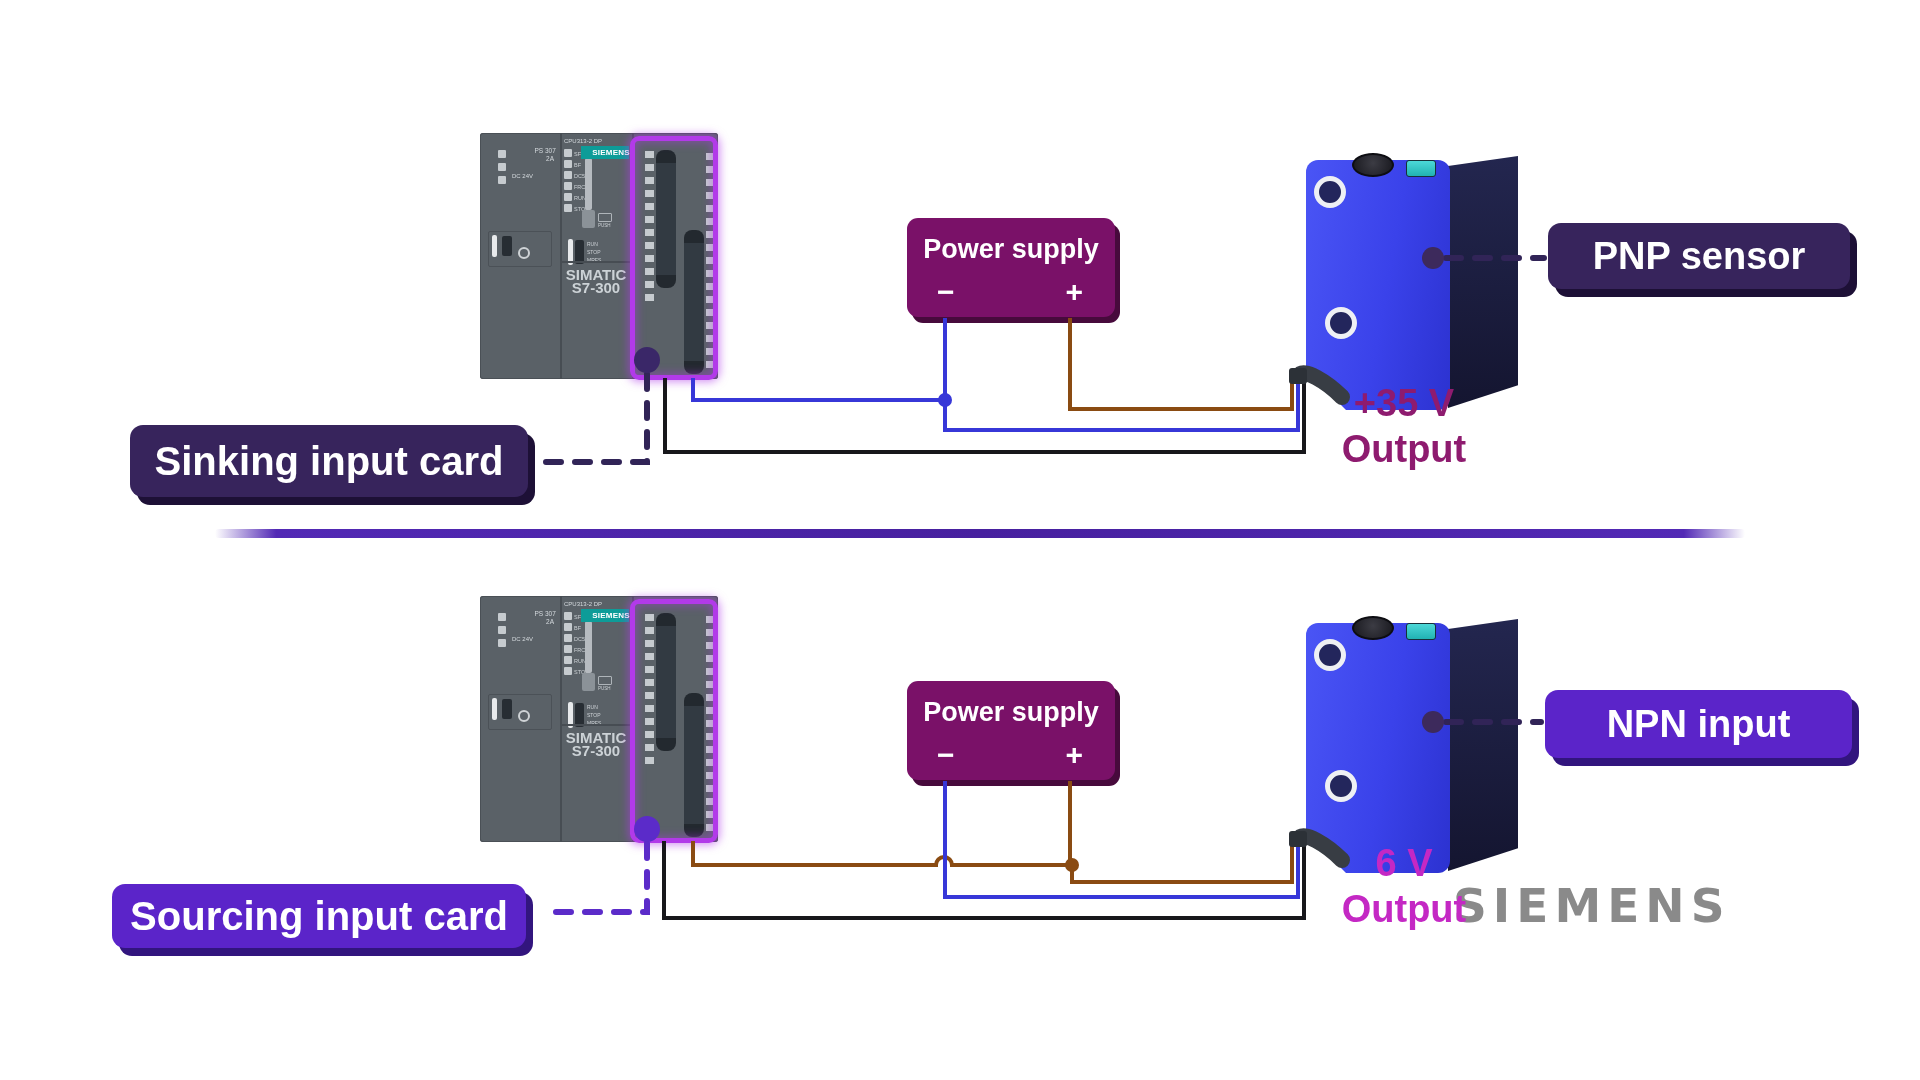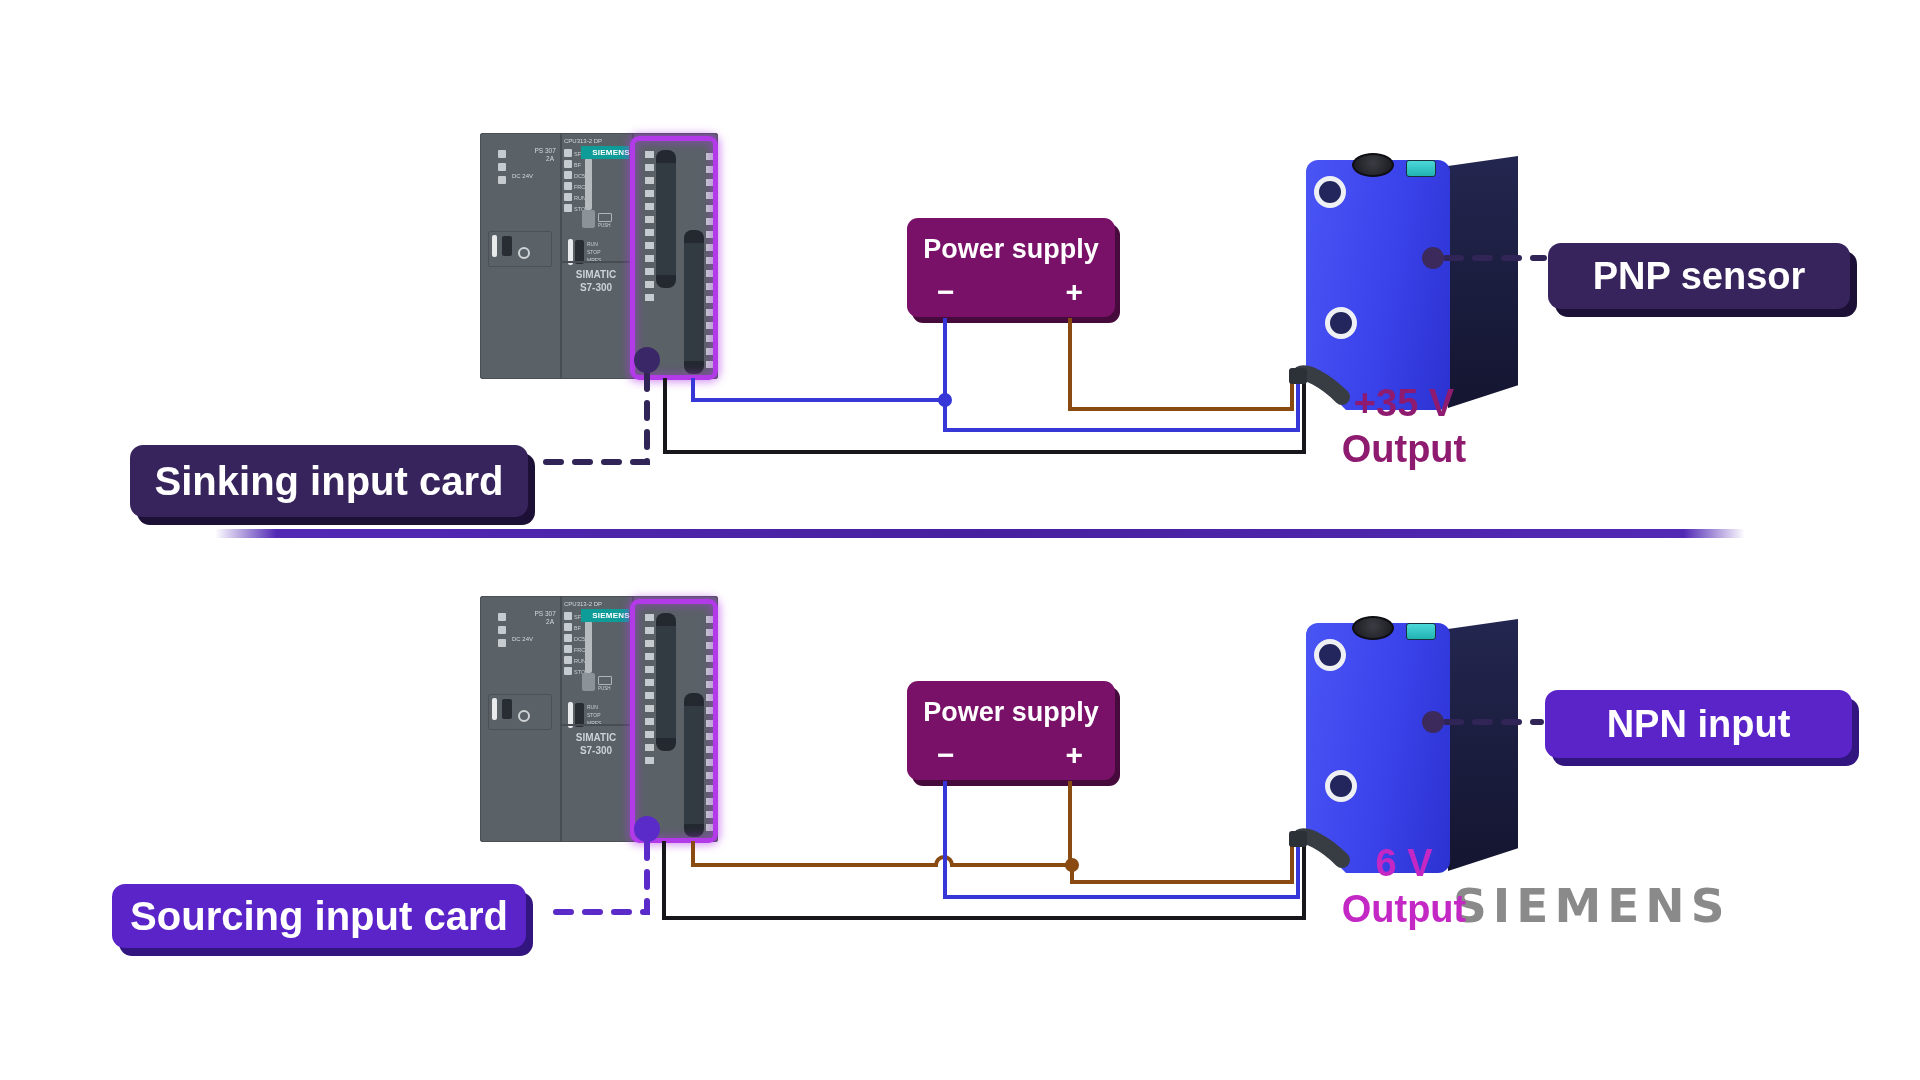--- a/index.html
+++ b/index.html
@@ -8,35 +8,35 @@
   .abs{position:absolute;}
   
   .plc{position:absolute;width:238px;height:246px;background:#5a6167;border-radius:3px;
        box-shadow:0 0 0 1px #4a5056 inset;}
   .plc .module{position:absolute;top:0;height:100%;}
   .plc .seam{position:absolute;background:#474d53;}
   .tinytxt{position:absolute;color:#d5dade;font-size:6.5px;line-height:8px;white-space:pre;}
   .led{position:absolute;width:8px;height:8px;background:#c6cbcf;border-radius:1px;}
   .ledlabel{position:absolute;color:#ccd1d5;font-size:5.5px;line-height:8px;}
   .simatic{position:absolute;left:80px;top:135px;width:72px;text-align:center;
-           color:#ccd2d6;font-size:10px;line-height:13px;font-weight:600;}
+           color:#ccd2d6;font-size:15px;line-height:13px;font-weight:600;}
   .siemens-badge{position:absolute;left:101px;top:13px;width:36px;height:13px;
                  background:var(--siemens-teal);color:#fff;font-weight:bold;font-size:8px;
                  display:flex;align-items:center;justify-content:center;letter-spacing:.2px;padding-left:12px;}
   .card-outline{position:absolute;left:150px;top:3px;width:78px;height:234px;
                 border:5px solid var(--highlight-purple);border-radius:9px;
                 box-shadow:0 0 8px 2px rgba(174,59,232,.55),0 0 8px 2px rgba(174,59,232,.45) inset;}
   .conn-bar{position:absolute;width:20px;border-radius:8px;
             background:linear-gradient(180deg,#23292f 0 13px,#323a42 13px calc(100% - 13px),#23292f calc(100% - 13px));}
   .led-strip{position:absolute;width:9px;
              background:repeating-linear-gradient(180deg,#c6cbcf 0 7px,rgba(0,0,0,0) 7px 13px);}
   
   .pill{position:absolute;border-radius:13px;color:#fff;font-weight:bold;
         display:flex;align-items:center;justify-content:center;}
-  .pill.dark{background:var(--label-indigo);box-shadow:7px 8px 0 var(--label-indigo-shadow);margin-top:20px;}
+  .pill.dark{background:var(--label-indigo);box-shadow:7px 8px 0 var(--label-indigo-shadow);}
   .pill.violet{background:var(--label-violet);box-shadow:7px 8px 0 var(--label-violet-shadow);}
   .psu{position:absolute;width:208px;height:99px;background:var(--power-magenta);
        border-radius:11px;box-shadow:5px 6px 0 #470a3c;color:#fff;}
   .psu .title{position:absolute;top:16px;left:0;width:100%;text-align:center;
               font-size:27px;font-weight:bold;}
   .psu .term{position:absolute;bottom:8px;font-size:30px;font-weight:bold;}
   .outtxt{position:absolute;width:156px;text-align:center;font-weight:bold;
           font-size:38px;line-height:46px;}
   
   .sensor{position:absolute;width:230px;height:270px;}

